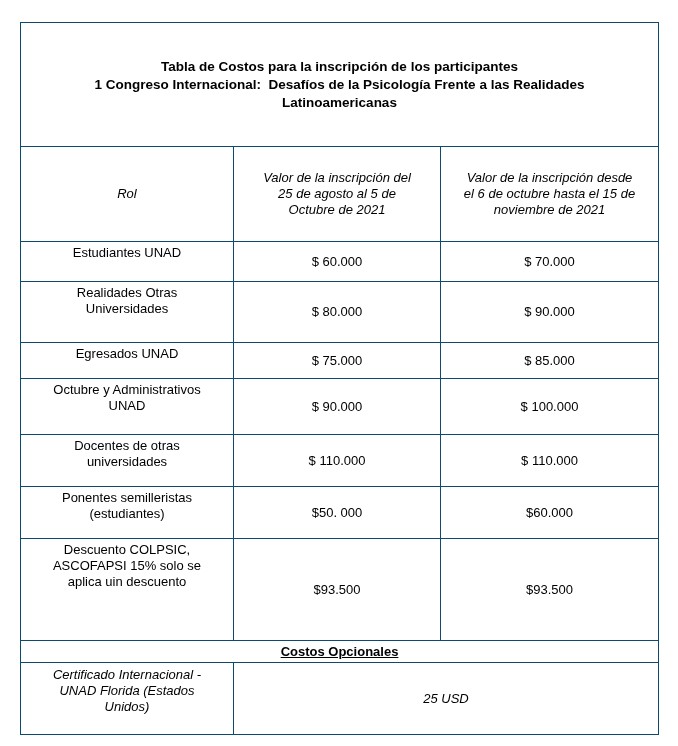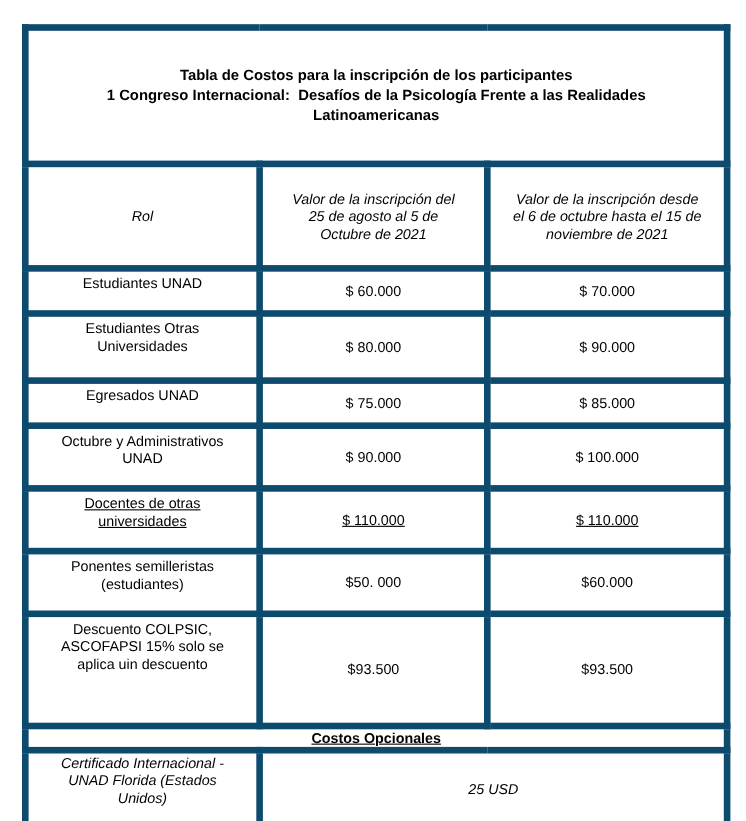--- a/index.html
+++ b/index.html
@@ -12,21 +12,21 @@
   .page { position: absolute; left: 20px; top: 22px; }
   table.costs {
     border-collapse: collapse;
     table-layout: fixed;
     width: 638px;
   }
   col.c1 { width: 213px; }
   col.c2 { width: 207px; }
   col.c3 { width: 218px; }
   td {
-    border: 6px solid #0c4a6e;
+    border: 1px solid #0c4a6e;
     font-size: 13px;
     line-height: 16px;
     text-align: center;
     overflow: hidden;
   }
   .pre { white-space: pre-wrap; }
   .title-cell {
     height: 124px;
     vertical-align: middle;
     font-weight: bold;
@@ -35,21 +35,21 @@
   }
   tr.r-header { height: 95px; }
   tr.r-header td { vertical-align: middle; padding: 0 6px; font-style: italic; }
   .rol { vertical-align: top; padding: 3px 4px 16px 4px; }
   .mid { vertical-align: middle; padding-top: 0; }
   .price { vertical-align: middle; }
   tr.r1 { height: 40px; }
   tr.r2 { height: 61px; }
   tr.r3 { height: 26px; margin-top: 11px; }
   tr.r4 { height: 56px; }
-  tr.r5 { height: 42px; text-decoration: underline; }
+  tr.r5 { height: 42px; }
   tr.r6 { height: 38px; }
   tr.r7 { height: 102px; margin-left: 48px; }
   tr.r-opt { height: 22px; }
   .opt-hdr { font-weight: bold; vertical-align: middle; text-decoration: underline; }
   tr.r-cert { height: 72px; font-style: italic; }
 </style>
 </head>
 <body>
 
 <div class="page">
@@ -75,21 +75,21 @@
         <td class="pre">Valor de la inscripción desde
 el 6 de octubre hasta el 15 de
 noviembre de 2021</td>
       </tr>
       <tr class="r1">
         <td class="rol pre">Estudiantes UNAD</td>
         <td class="price">$ 60.000</td>
         <td class="price">$ 70.000</td>
       </tr>
       <tr class="r2">
-        <td class="rol pre">Estudiantes Otras
+        <td class="rol pre">Realidades Otras
 Universidades</td>
         <td class="price">$ 80.000</td>
         <td class="price">$ 90.000</td>
       </tr>
       <tr class="r3">
         <td class="rol pre">Egresados UNAD</td>
         <td class="price">$ 75.000</td>
         <td class="price">$ 85.000</td>
       </tr>
       <tr class="r4">

